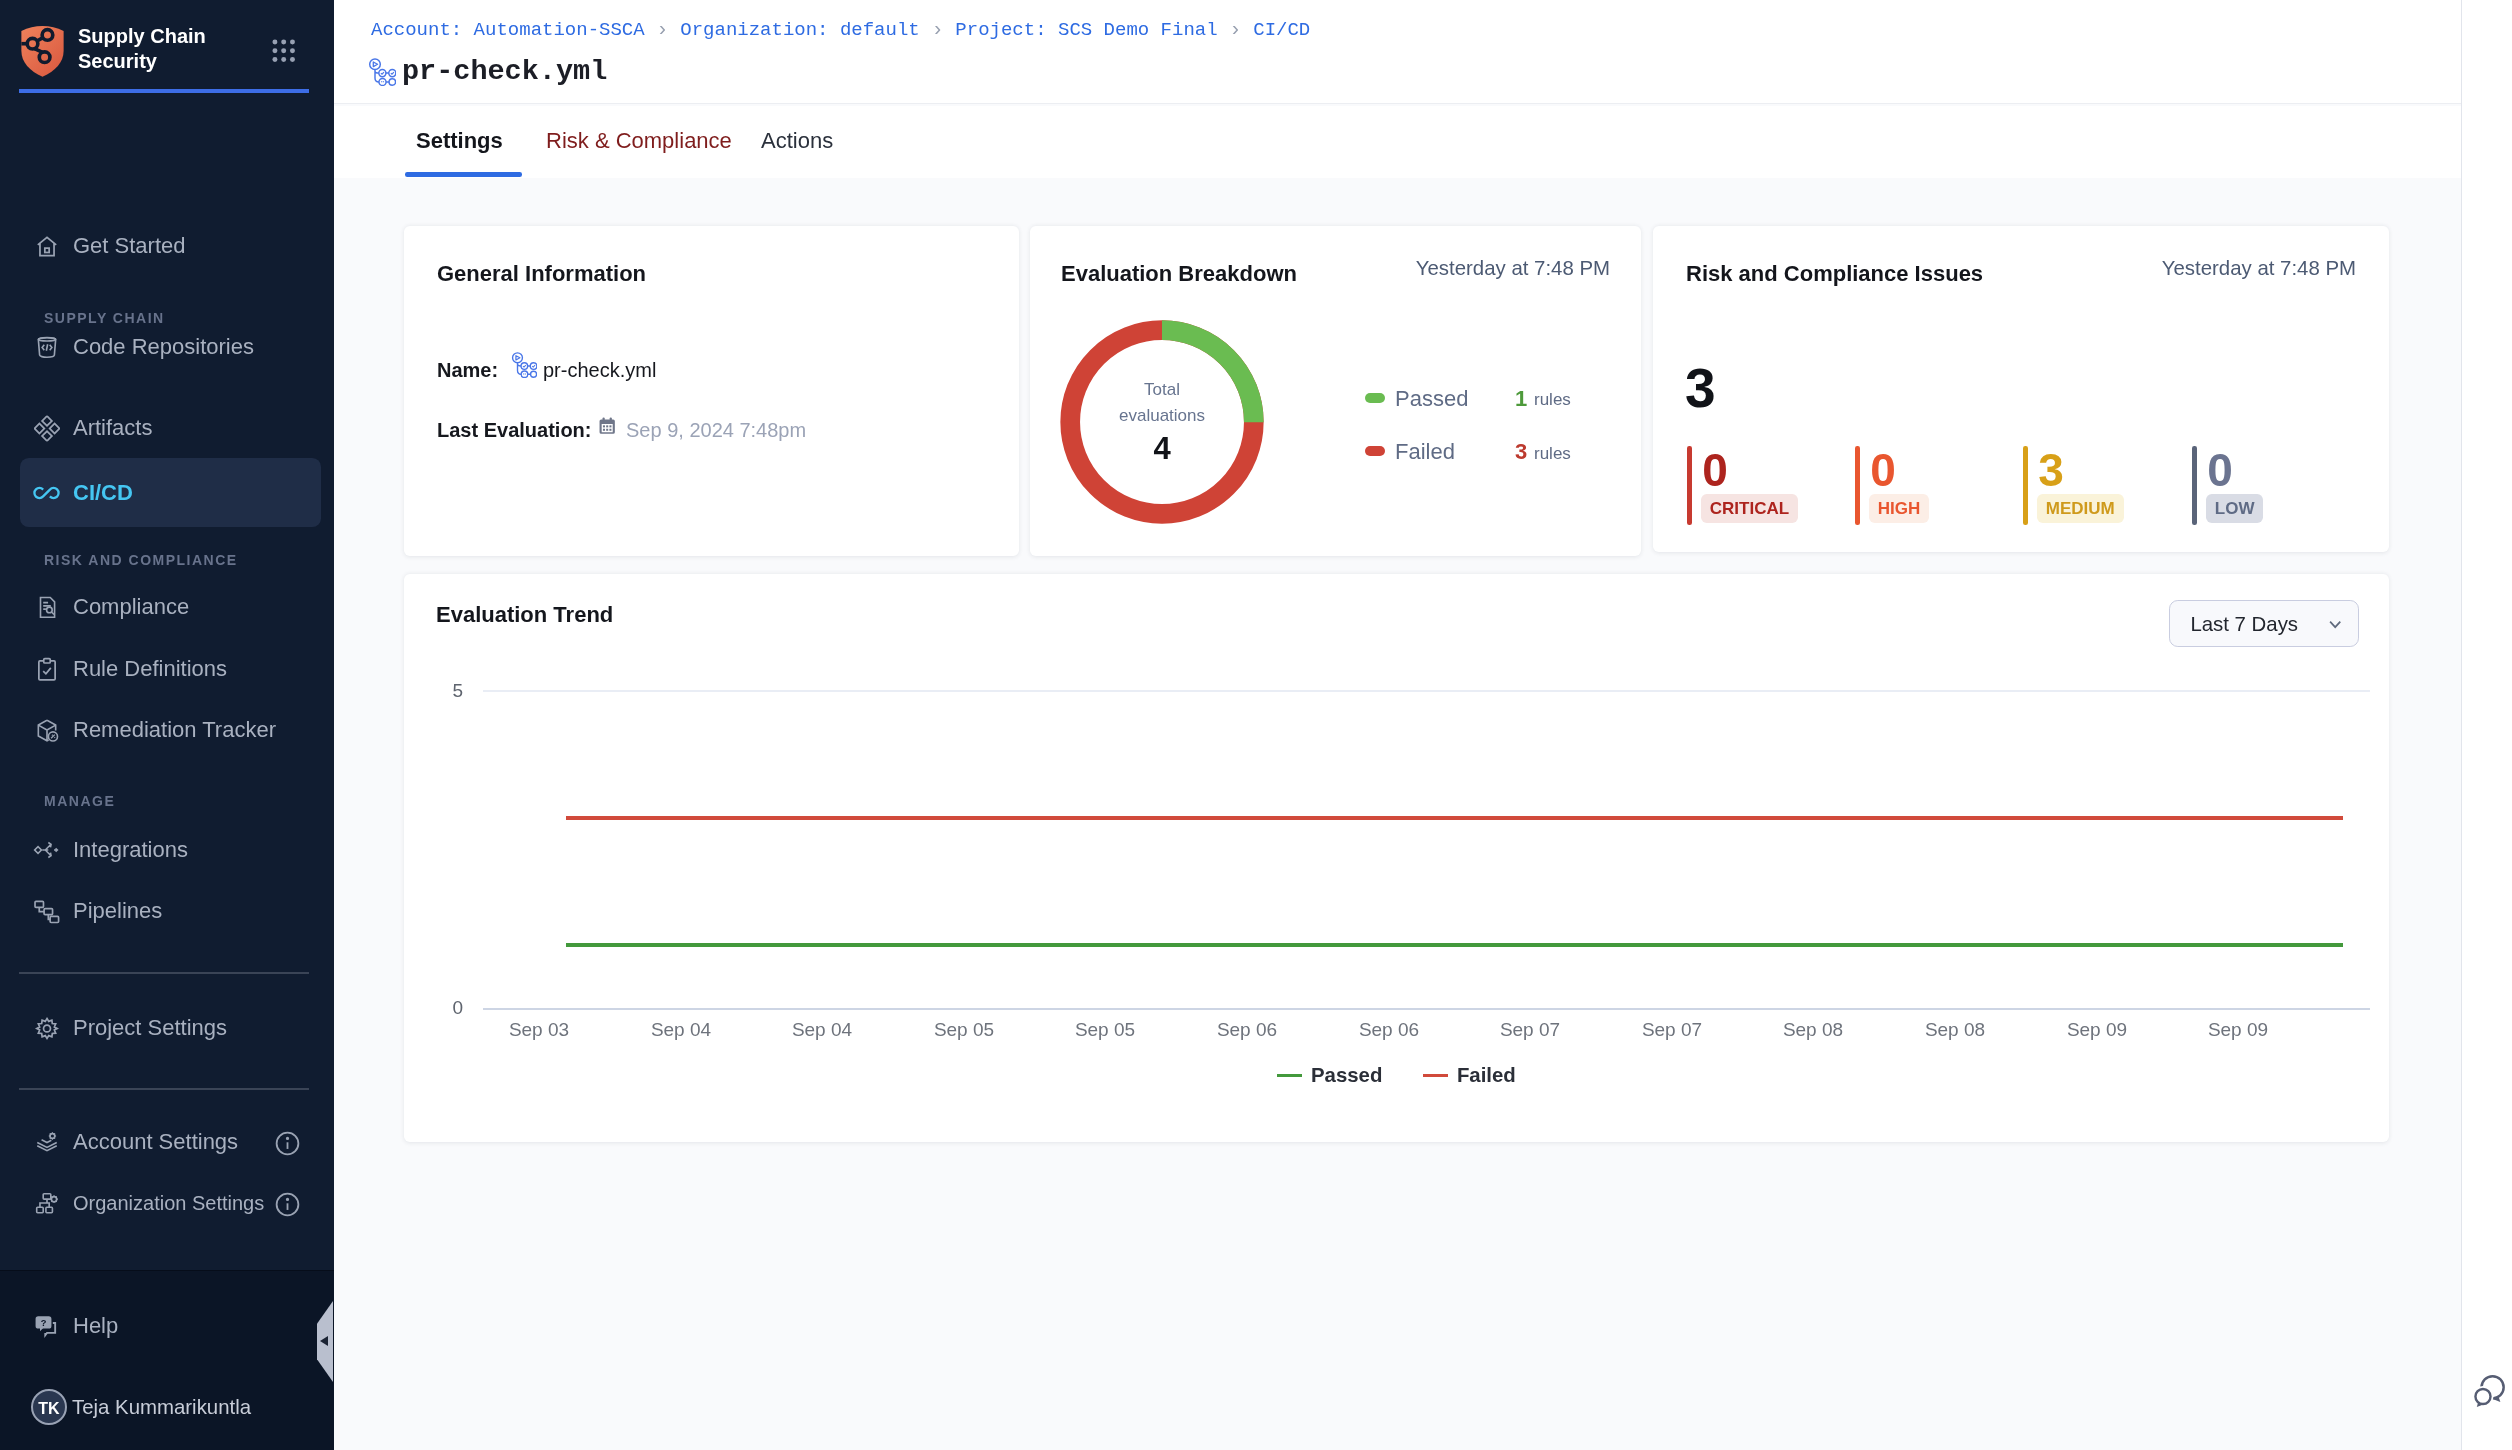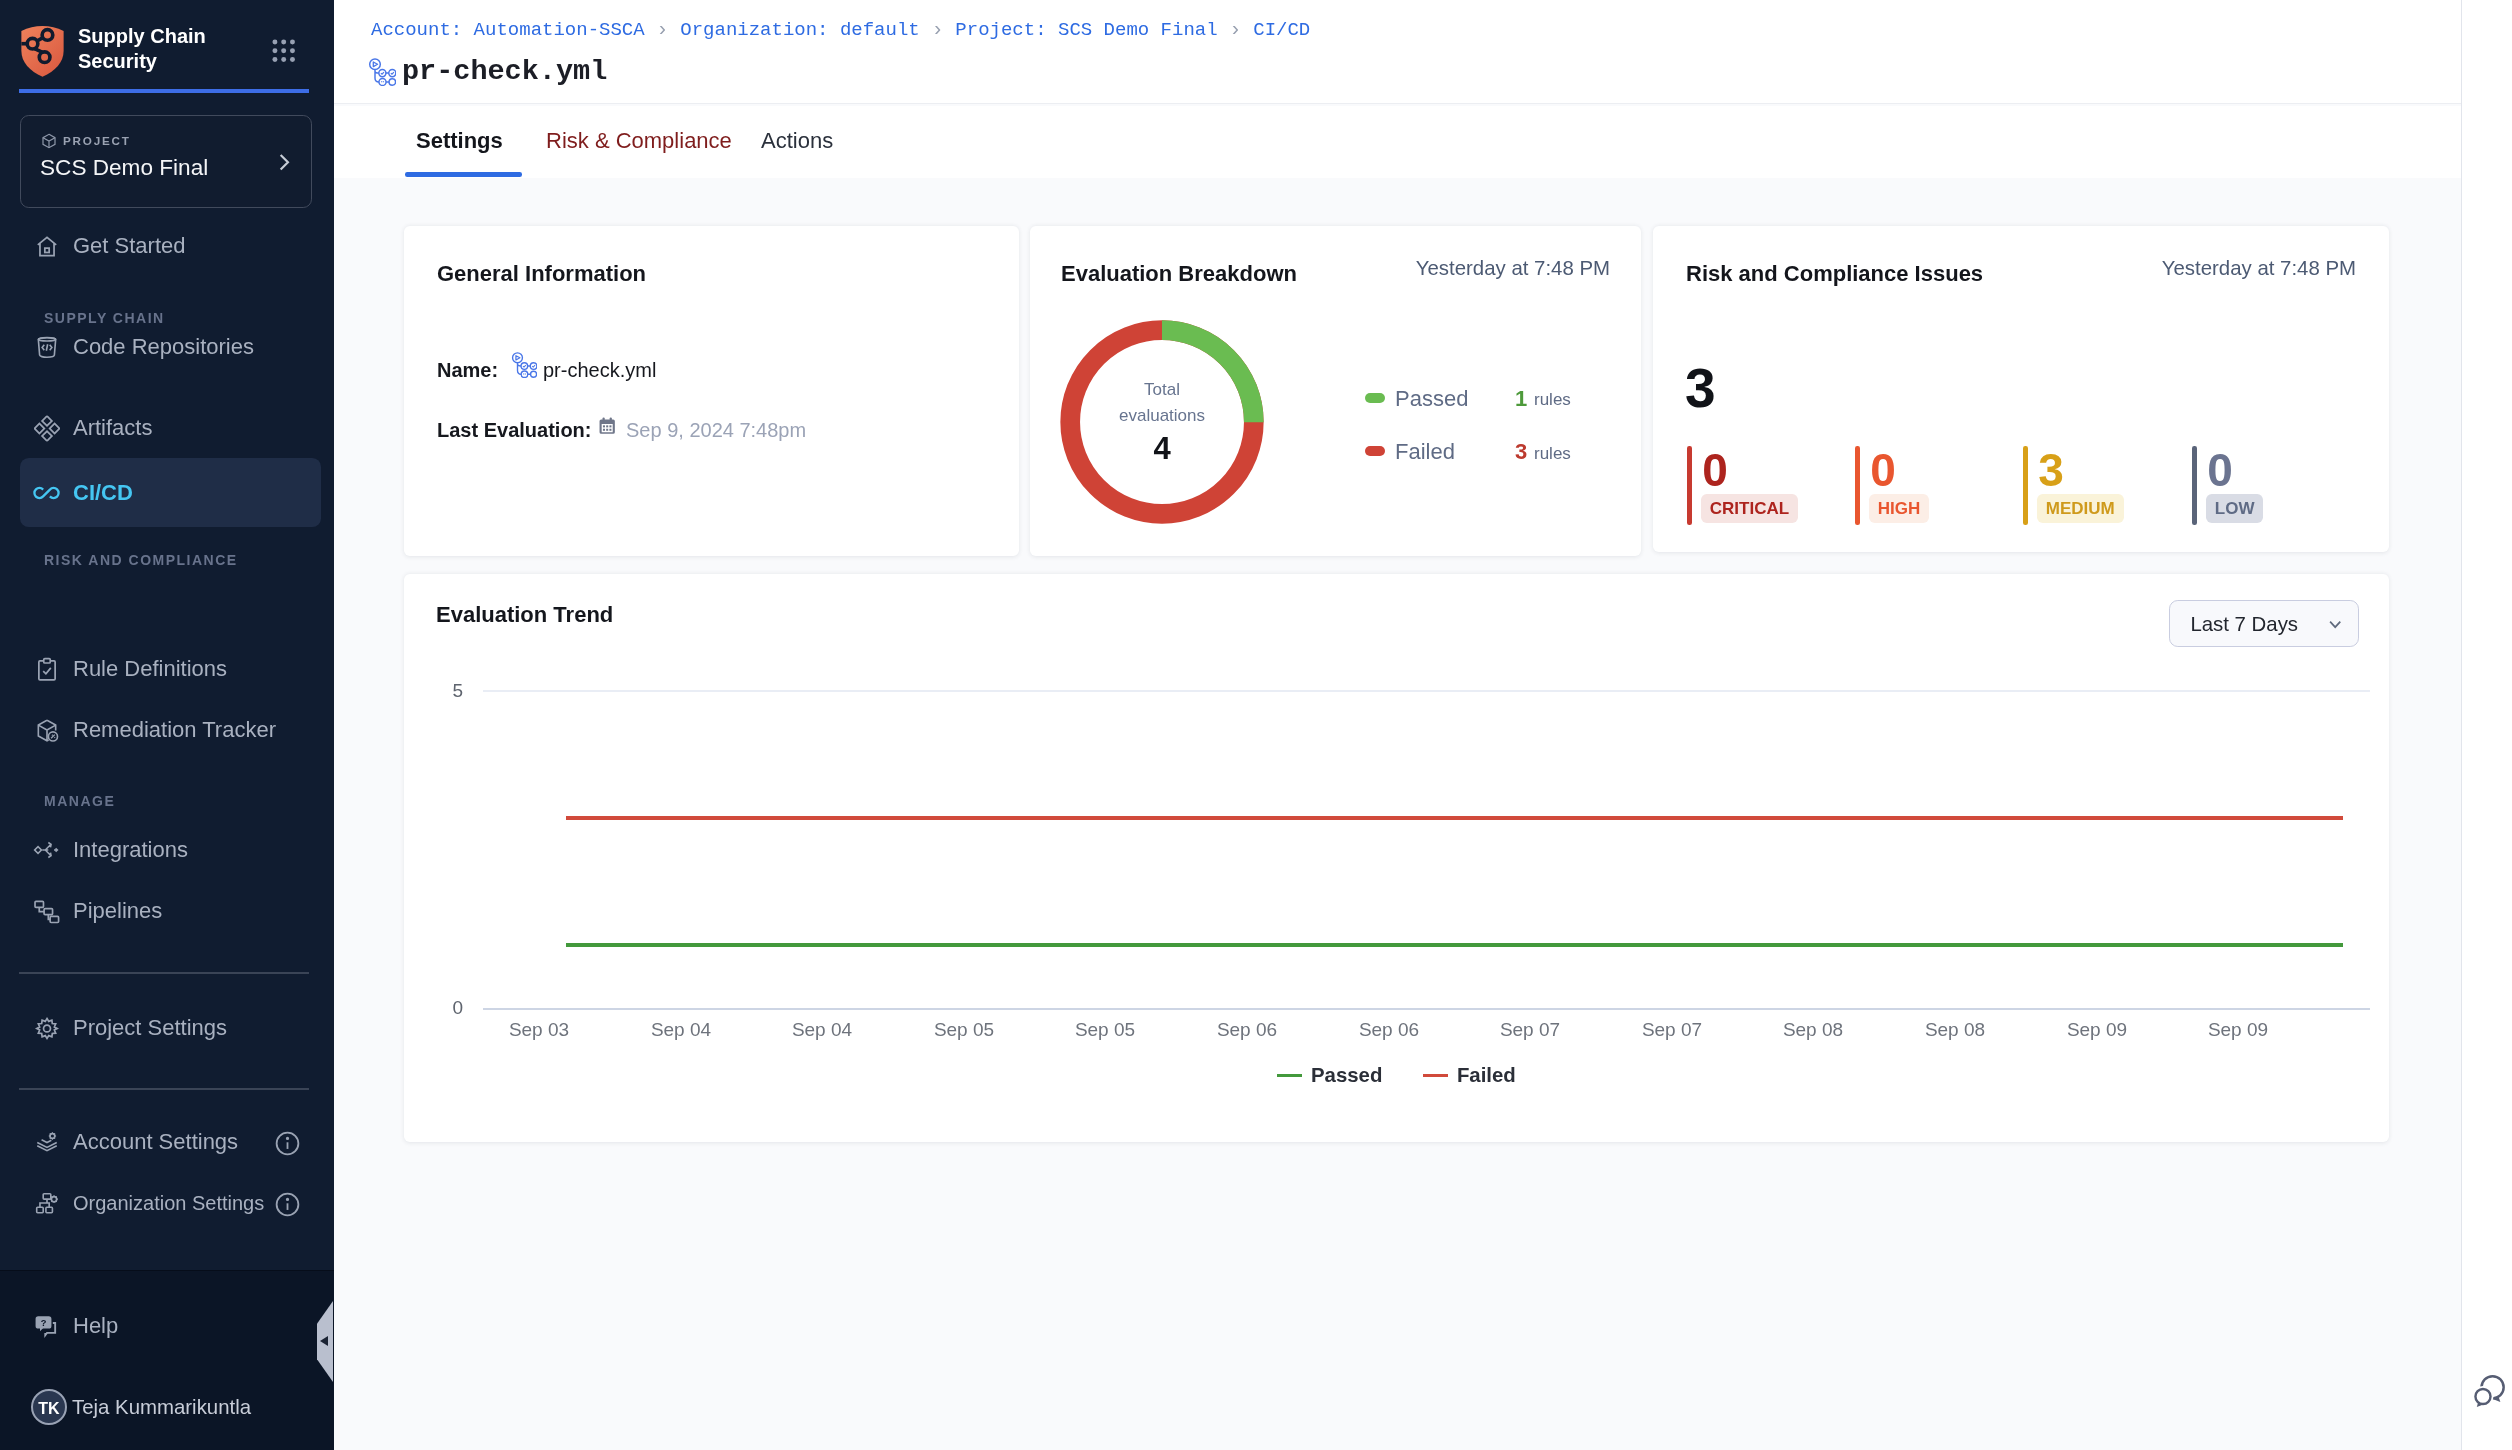--- a/index.html
+++ b/index.html
@@ -180,31 +180,20 @@
       <circle cx="28" cy="4" r="3.4"></circle>
     <circle cx="4" cy="16" r="3.4"></circle>
       <circle cx="16" cy="16" r="3.4"></circle>
       <circle cx="28" cy="16" r="3.4"></circle>
     <circle cx="4" cy="28" r="3.4"></circle>
       <circle cx="16" cy="28" r="3.4"></circle>
       <circle cx="28" cy="28" r="3.4"></circle>
   </svg>
   <div style="position:absolute;left:19px;top:89px;width:290px;height:3.6px;background:#3d6de6;"></div>
 
-  <div style="position:absolute;left:20px;top:115px;width:292px;height:93px;border:1.5px solid #414a5c;border-radius:8.8px;background:#111c2f;">
-    <svg style="position:absolute;left:20px;top:17px" width="16" height="16" viewBox="0 0 24 24" fill="none" stroke="#8f98aa" stroke-width="1.8">
-        <path d="M12 2 21 7 21 17 12 22 3 17 3 7 Z"></path>
-        <path d="M3 7 12 12 21 7 M12 12 12 22"></path>
-      </svg>
-    <div style="position:absolute;left:42px;top:18px;font-size:11.7px;font-weight:bold;letter-spacing:1.8px;color:#9aa2b2;">PROJECT</div>
-    <div style="position:absolute;left:19px;top:39px;font-size:22.6px;color:#f4f5f7;">SCS Demo Final</div>
-    <svg style="position:absolute;left:256px;top:36px" width="14.6" height="20.4" viewBox="0 0 20 28" fill="none" stroke="#c6ccd6" stroke-width="3">
-        <path d="M5 4 15 14 5 24"></path>
-      </svg>
-  </div>
 
   <div class="nav" style="top:219px;">
       <span class="nico">
     <svg width="26" height="26" viewBox="0 0 24 24" fill="none" stroke="#9aa3b3" stroke-width="1.6">
           <path d="M3.5 10.5 12 3.5 20.5 10.5 M5.5 9 5.5 20.5 18.5 20.5 18.5 9"></path>
           <rect x="10" y="13.5" width="4" height="4"></rect>
         </svg>
   </span>
       <span class="ntxt">Get Started</span>
     </div>
@@ -233,20 +222,31 @@
   <div style="position:absolute;left:20px;top:458px;width:301px;height:69px;background:#1f2d47;border-radius:8.8px;"></div>
   <div class="nav" style="top:466px;">
       <span class="nico">
     <svg width="29" height="29" viewBox="0 0 24 24" fill="none" stroke="#45c6f2" stroke-width="1.9">
           <path d="M9.2 9.2 C8.4 8.3 7.4 7.8 6.2 7.8 C3.9 7.8 2 9.7 2 12 C2 14.3 3.9 16.2 6.2 16.2 C7.4 16.2 8.4 15.7 9.2 14.8 L14.8 9.2 C15.6 8.3 16.6 7.8 17.8 7.8 C20.1 7.8 22 9.7 22 12 C22 14.3 20.1 16.2 17.8 16.2 C16.6 16.2 15.6 15.7 14.8 14.8"></path>
         </svg>
   </span>
       <span class="ntxt" style="color:#45c6f2;font-weight:bold;">CI/CD</span>
     </div>
   <div class="nsec" style="top:552px;">RISK AND COMPLIANCE</div>
+  <div class="nav" style="top:580px;">
+      <span class="nico">
+    <svg width="26" height="26" viewBox="0 0 24 24" fill="none" stroke="#9aa3b3" stroke-width="1.5">
+          <path d="M6 2.8 15 2.8 19 6.8 19 21 6 21 Z"></path>
+          <path d="M8.5 7.5 13 7.5 M8.5 10.5 15.5 10.5 M8.5 13.5 11 13.5"></path>
+          <circle cx="14.2" cy="14.2" r="2.6"></circle>
+          <path d="M16.2 16.2 18.5 18.5"></path>
+        </svg>
+  </span>
+      <span class="ntxt">Compliance</span>
+    </div>
   <div class="nav" style="top:642px;">
       <span class="nico">
     <svg width="26" height="26" viewBox="0 0 24 24" fill="none" stroke="#9aa3b3" stroke-width="1.6">
           <rect x="4.5" y="4" width="15" height="17.5" rx="1"></rect>
           <rect x="9" y="2" width="6" height="4" rx="1" fill="#101c30"></rect>
           <path d="M8.5 13.5 11 16 15.5 10.5"></path>
         </svg>
   </span>
       <span class="ntxt">Rule Definitions</span>
     </div>

